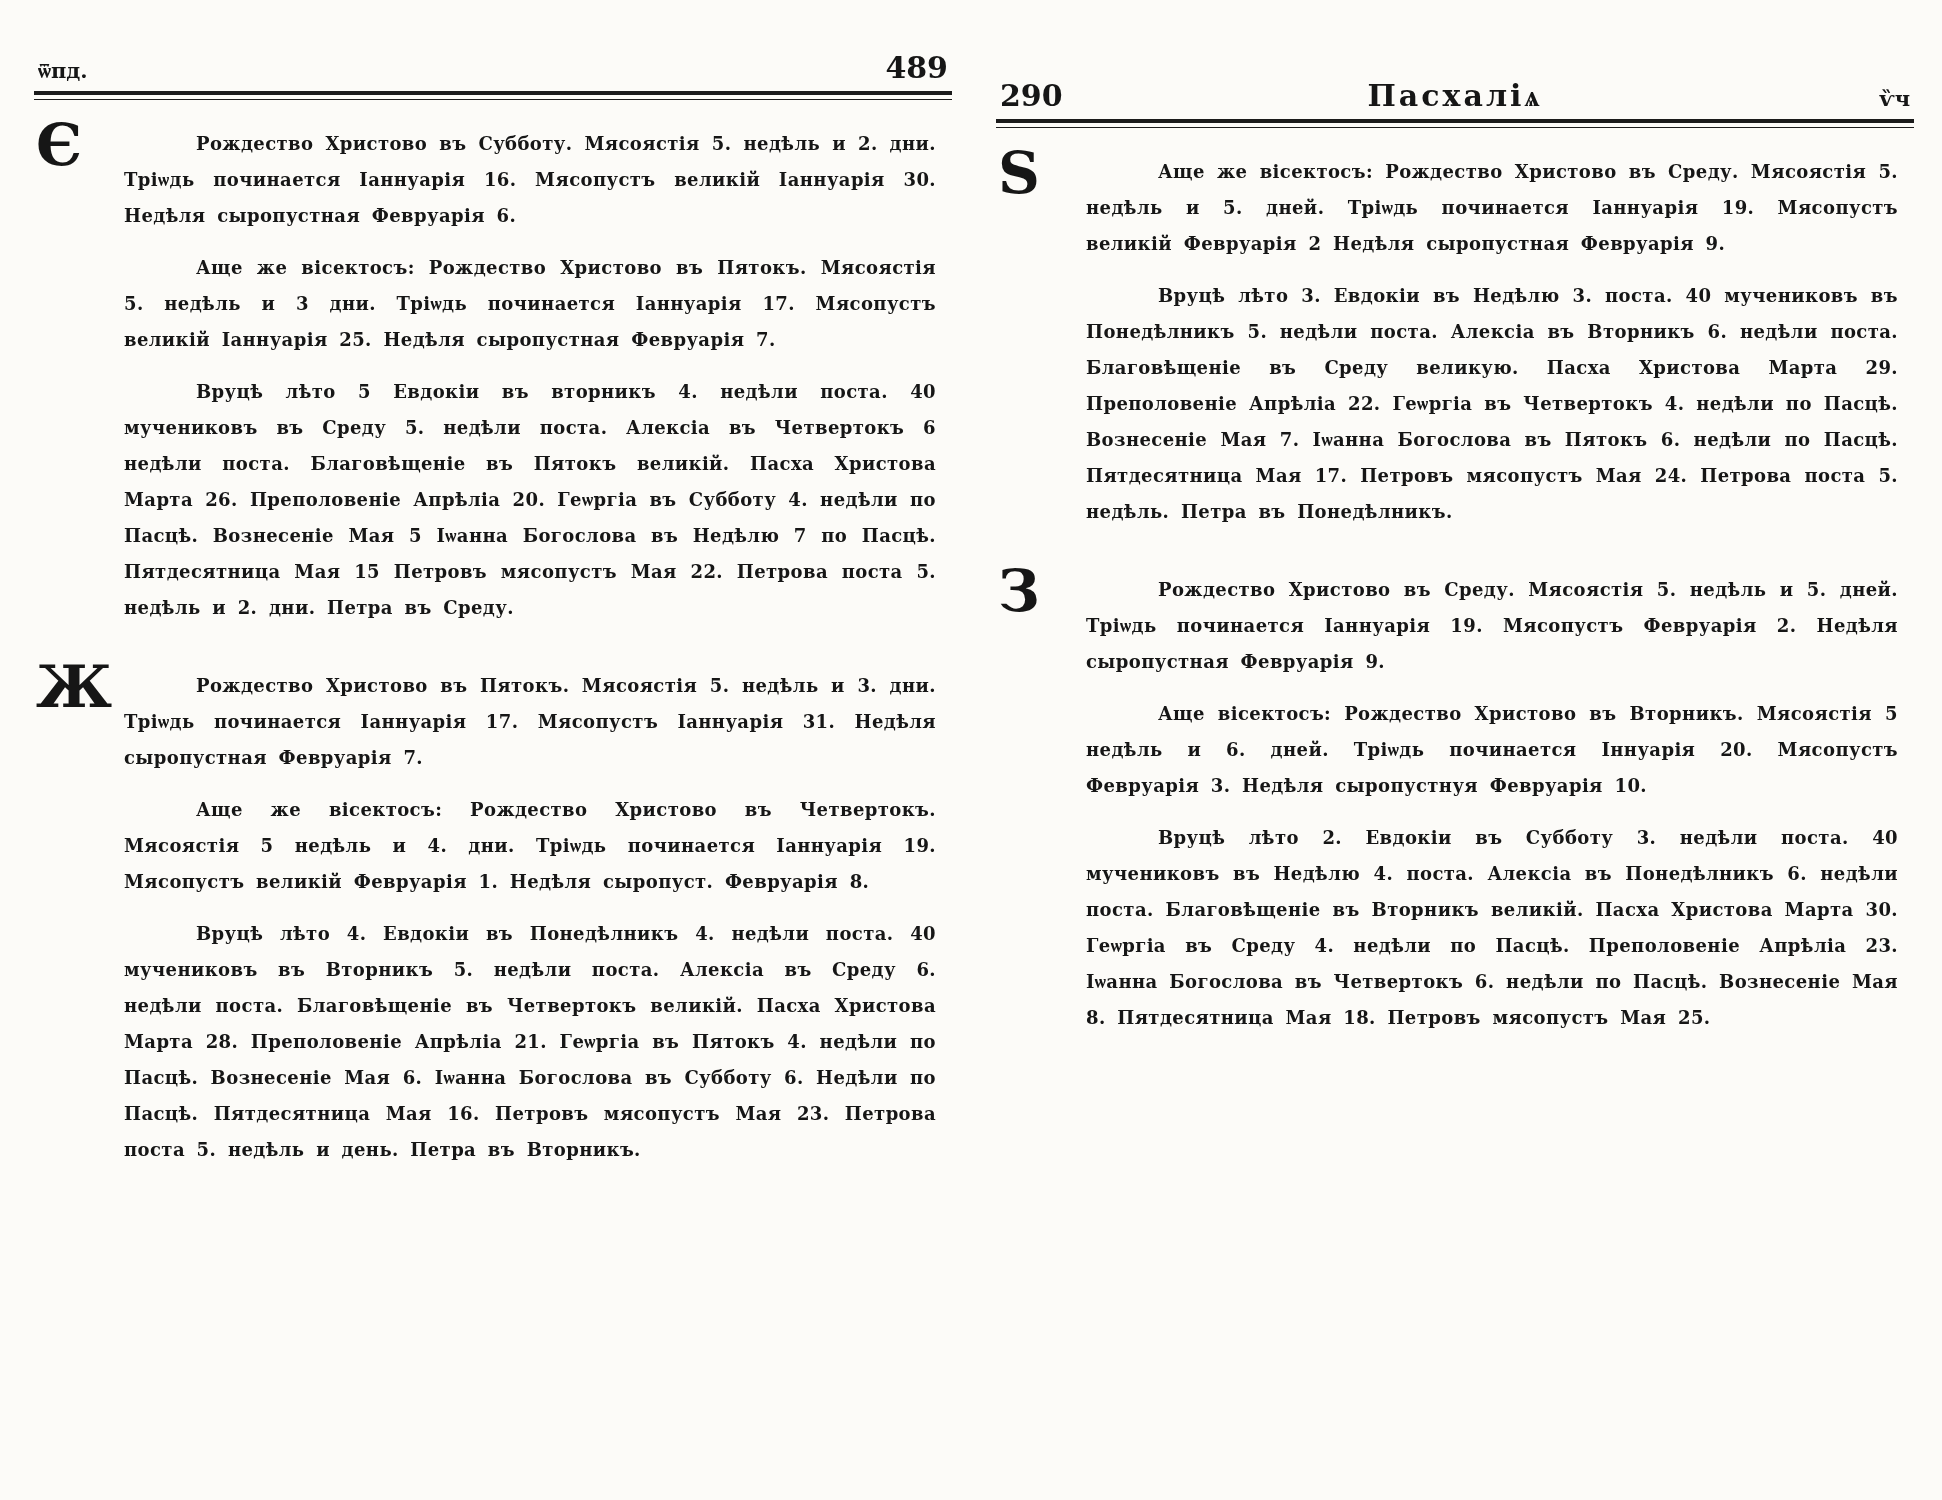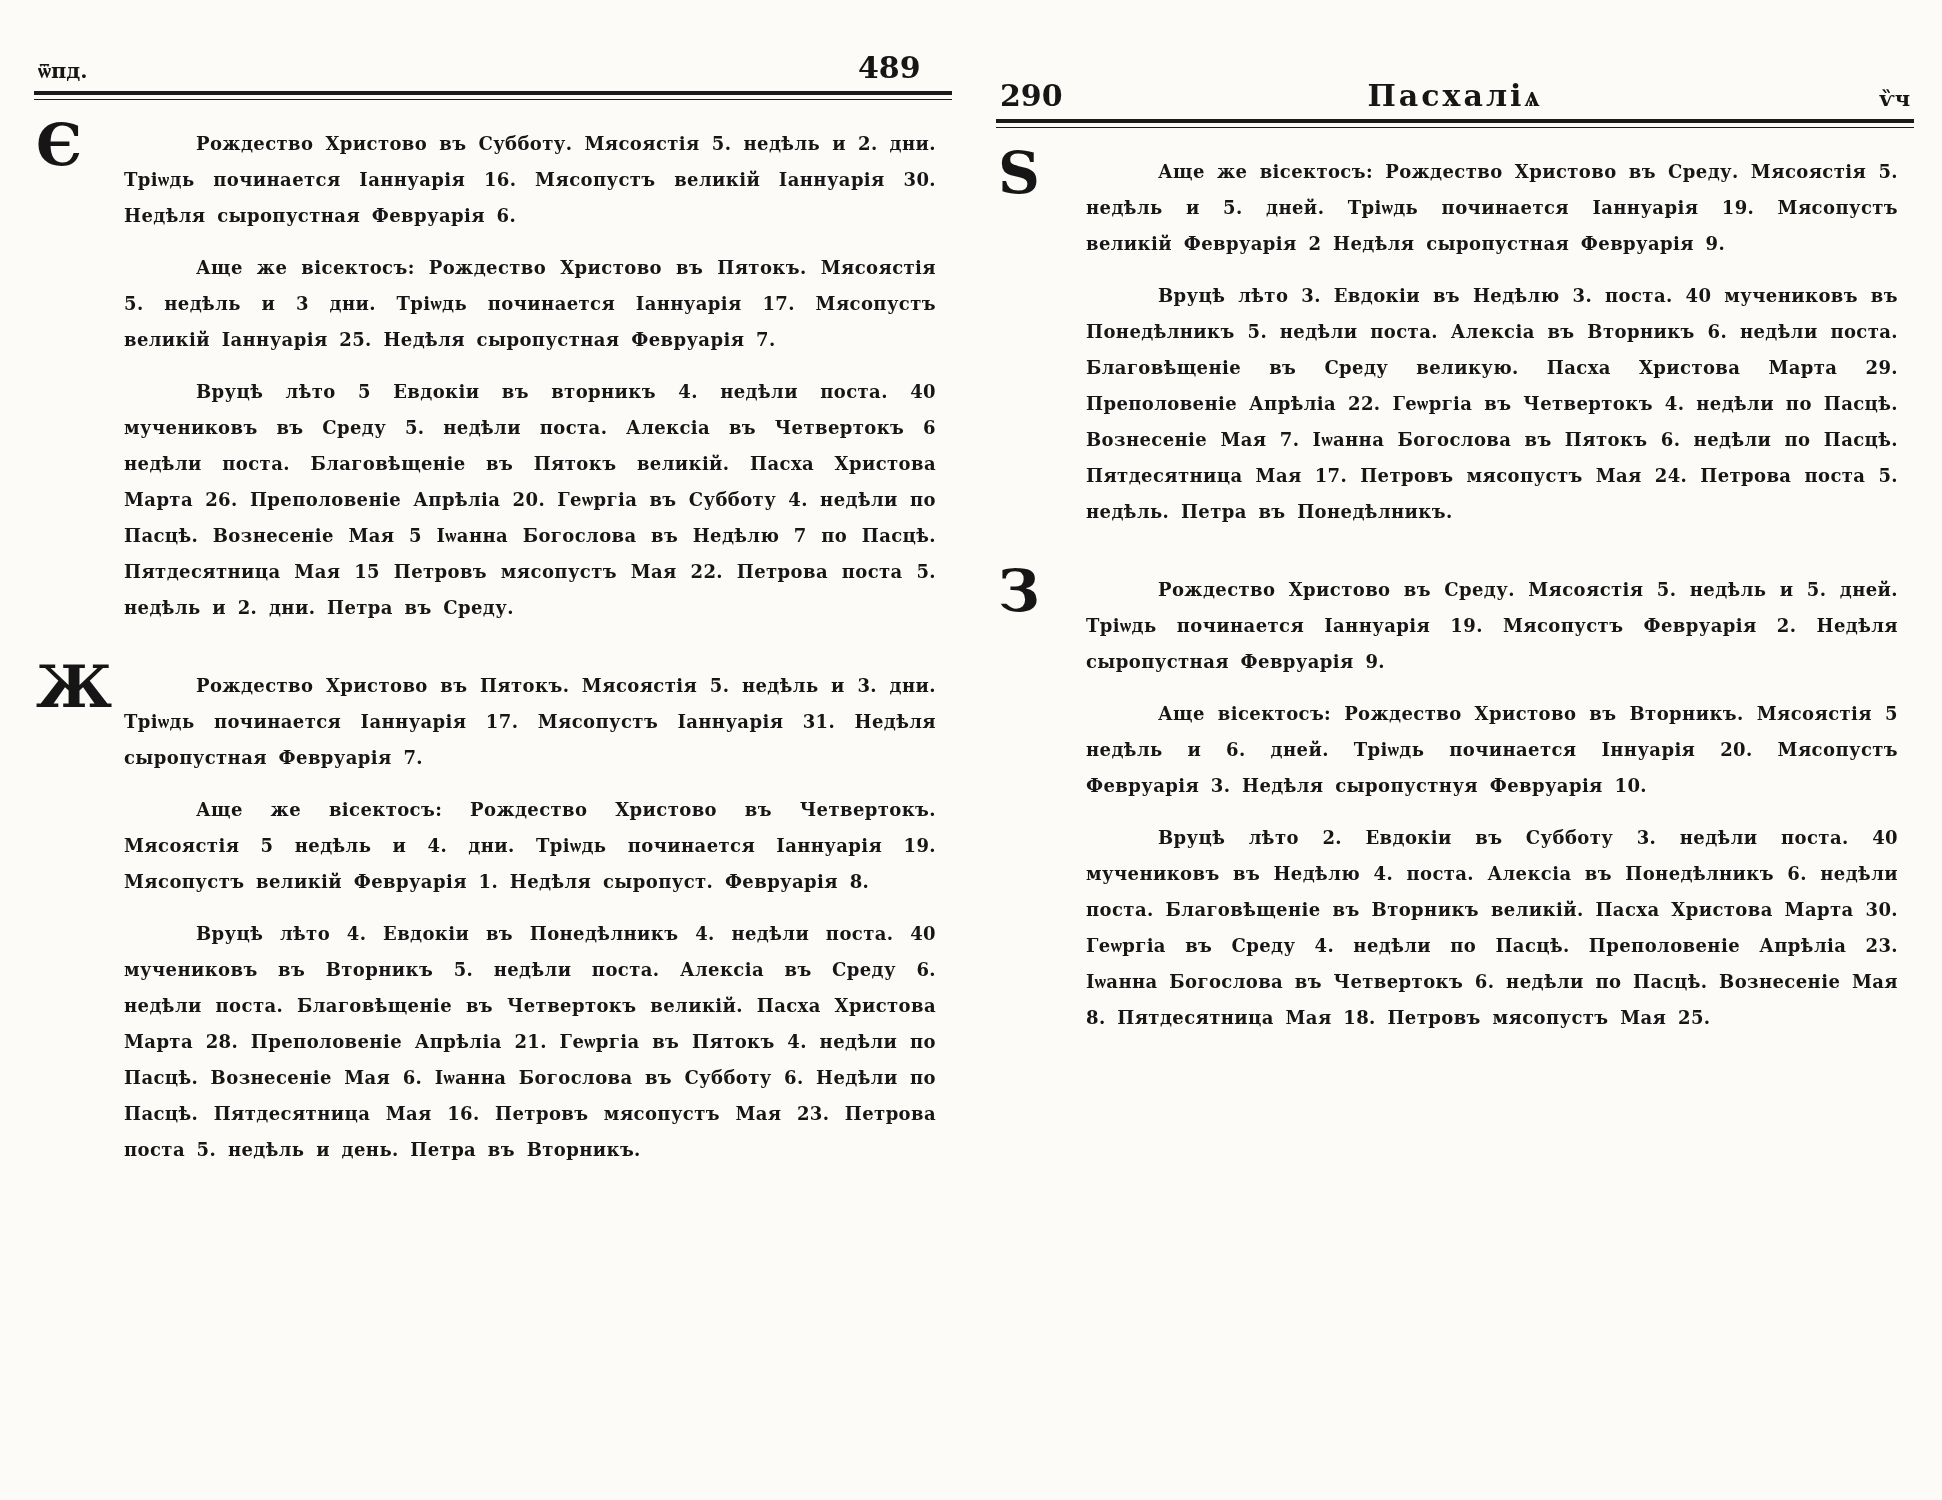--- a/index.html
+++ b/index.html
@@ -42,21 +42,21 @@
     font-weight: bold;
     letter-spacing: 3px;
     text-align: center;
     flex: 1;
   }
   .page-number {
     font-size: 30px;
     font-weight: bold;
     width: 90px;
   }
-  .page-number.right { }
+  .page-number.right { text-align: right; }
   .page-number.left  { text-align: left; }
   .header-rule {
     border-top: 4px solid #1b1b1b;
     border-bottom: 1.5px solid #1b1b1b;
     height: 4px;
     margin-bottom: 26px;
   }
   .section {
     position: relative;
     padding-left: 74px;

